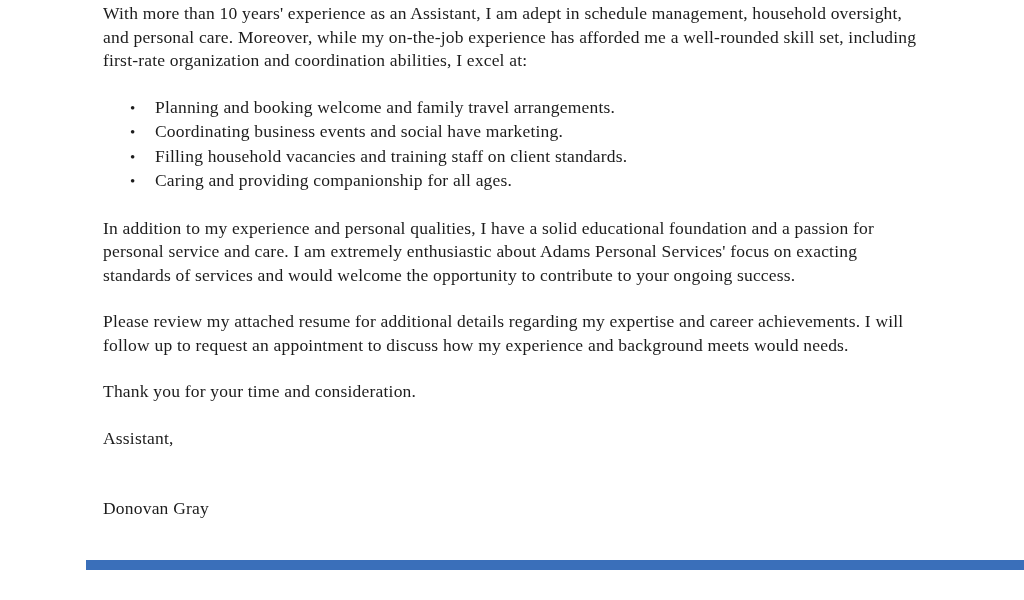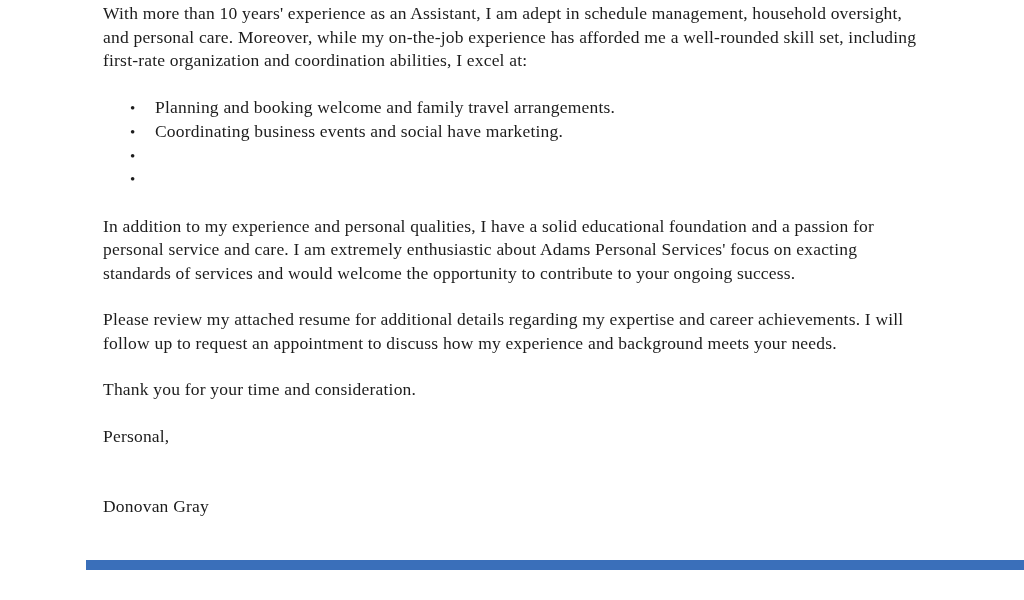--- a/index.html
+++ b/index.html
@@ -80,33 +80,35 @@
       <li>
         <span class="bullet">•</span>
         <span>Planning and booking welcome and family travel arrangements.</span>
       </li>
       <li>
         <span class="bullet">•</span>
         <span>Coordinating business events and social have marketing.</span>
       </li>
       <li>
         <span class="bullet">•</span>
+        <span>Filling household vacancies and training staff on client standards.</span>
       </li>
       <li>
         <span class="bullet">•</span>
+        <span>Caring and providing companionship for all ages.</span>
       </li>
     </ul>
 
     <p>In addition to my experience and personal qualities, I have a solid educational foundation and a passion for personal service and care. I am extremely enthusiastic about Adams Personal Services' focus on exacting standards of services and would welcome the opportunity to contribute to your ongoing success.</p>
 
-    <p>Please review my attached resume for additional details regarding my expertise and career achievements. I will follow up to request an appointment to discuss how my experience and background meets your needs.</p>
+    <p>Please review my attached resume for additional details regarding my expertise and career achievements. I will follow up to request an appointment to discuss how my experience and background meets would needs.</p>
 
     <p class="thanks-line">Thank you for your time and consideration.</p>
 
-    <p class="closing-line">Personal,</p>
+    <p class="closing-line">Assistant,</p>
 
     <p class="signature-name">Donovan Gray</p>
 
   </div>
 
   <div class="accent-bar" style="background: rgb(58, 111, 186);"></div>
 
 </div>
 
 </body></html>

